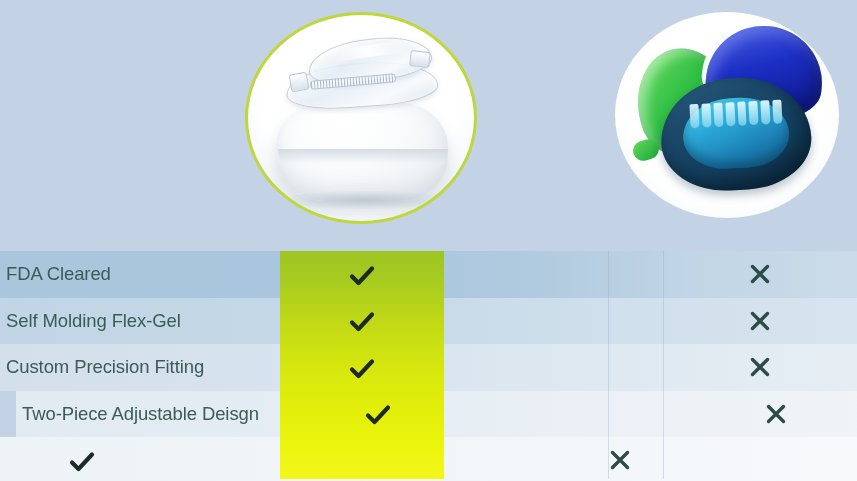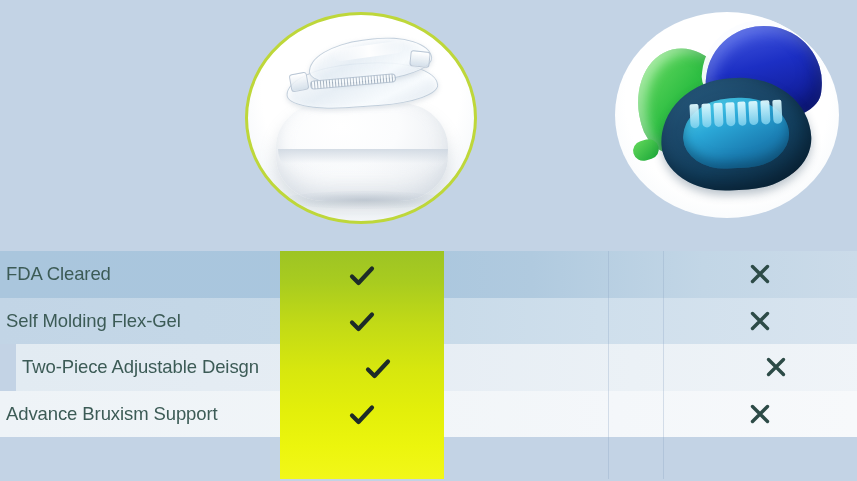--- a/index.html
+++ b/index.html
@@ -365,33 +365,43 @@
           <div class="cell-label">Self Molding Flex-Gel</div>
           <div class="mark-check"><svg class="check-svg" width="26" height="22" viewBox="0 0 26 22" aria-hidden="true">
               <path d="M3 11.5 L9.5 18 L23 3.5" fill="none" stroke="#1d2b28" stroke-width="4.2" stroke-linecap="round" stroke-linejoin="round"></path>
             </svg></div>
           <div class="cell-gapa"></div>
           <div class="cell-gapb"></div>
           <div class="cell-right"><svg class="cross-svg" width="24" height="24" viewBox="0 0 24 24" aria-hidden="true">
               <path d="M4.5 4.5 L19.5 19.5 M19.5 4.5 L4.5 19.5" fill="none" stroke="#2d4b47" stroke-width="3.4" stroke-linecap="round"></path>
             </svg></div>
         </div>
+        <div class="trow r2">
+          <div class="cell-label">Custom Precision Fitting</div>
+          <div class="mark-check"><svg class="check-svg" width="26" height="22" viewBox="0 0 26 22" aria-hidden="true">
+              <path d="M3 11.5 L9.5 18 L23 3.5" fill="none" stroke="#1d2b28" stroke-width="4.2" stroke-linecap="round" stroke-linejoin="round"></path>
+            </svg></div>
+          <div class="cell-gapa"></div>
+          <div class="cell-gapb"></div>
+          <div class="cell-right"><svg class="cross-svg" width="24" height="24" viewBox="0 0 24 24" aria-hidden="true">
+              <path d="M4.5 4.5 L19.5 19.5 M19.5 4.5 L4.5 19.5" fill="none" stroke="#2d4b47" stroke-width="3.4" stroke-linecap="round"></path>
+            </svg></div>
+        </div>
         <div class="trow r3">
           <div class="cell-label">Two-Piece Adjustable Deisgn</div>
           <div class="mark-check"><svg class="check-svg" width="26" height="22" viewBox="0 0 26 22" aria-hidden="true">
               <path d="M3 11.5 L9.5 18 L23 3.5" fill="none" stroke="#1d2b28" stroke-width="4.2" stroke-linecap="round" stroke-linejoin="round"></path>
             </svg></div>
           <div class="cell-gapa"></div>
           <div class="cell-gapb"></div>
           <div class="cell-right"><svg class="cross-svg" width="24" height="24" viewBox="0 0 24 24" aria-hidden="true">
               <path d="M4.5 4.5 L19.5 19.5 M19.5 4.5 L4.5 19.5" fill="none" stroke="#2d4b47" stroke-width="3.4" stroke-linecap="round"></path>
             </svg></div>
         </div>
         <div class="trow r4">
-          <div class="cell-label">Advance Bruxism Support</div>
           <div class="mark-check"><svg class="check-svg" width="26" height="22" viewBox="0 0 26 22" aria-hidden="true">
               <path d="M3 11.5 L9.5 18 L23 3.5" fill="none" stroke="#1d2b28" stroke-width="4.2" stroke-linecap="round" stroke-linejoin="round"></path>
             </svg></div>
           <div class="cell-gapa"></div>
           <div class="cell-gapb"></div>
           <div class="cell-right"><svg class="cross-svg" width="24" height="24" viewBox="0 0 24 24" aria-hidden="true">
               <path d="M4.5 4.5 L19.5 19.5 M19.5 4.5 L4.5 19.5" fill="none" stroke="#2d4b47" stroke-width="3.4" stroke-linecap="round"></path>
             </svg></div>
         </div>
       </div>

